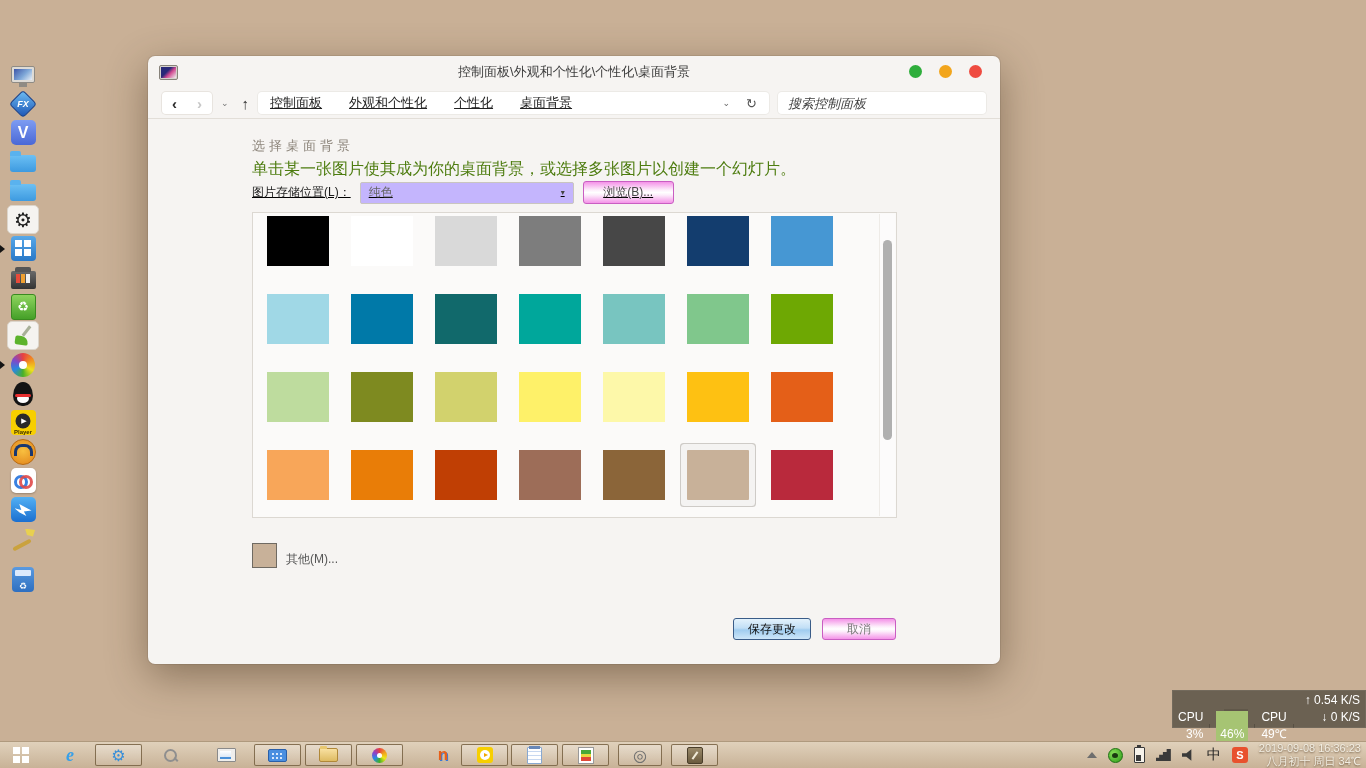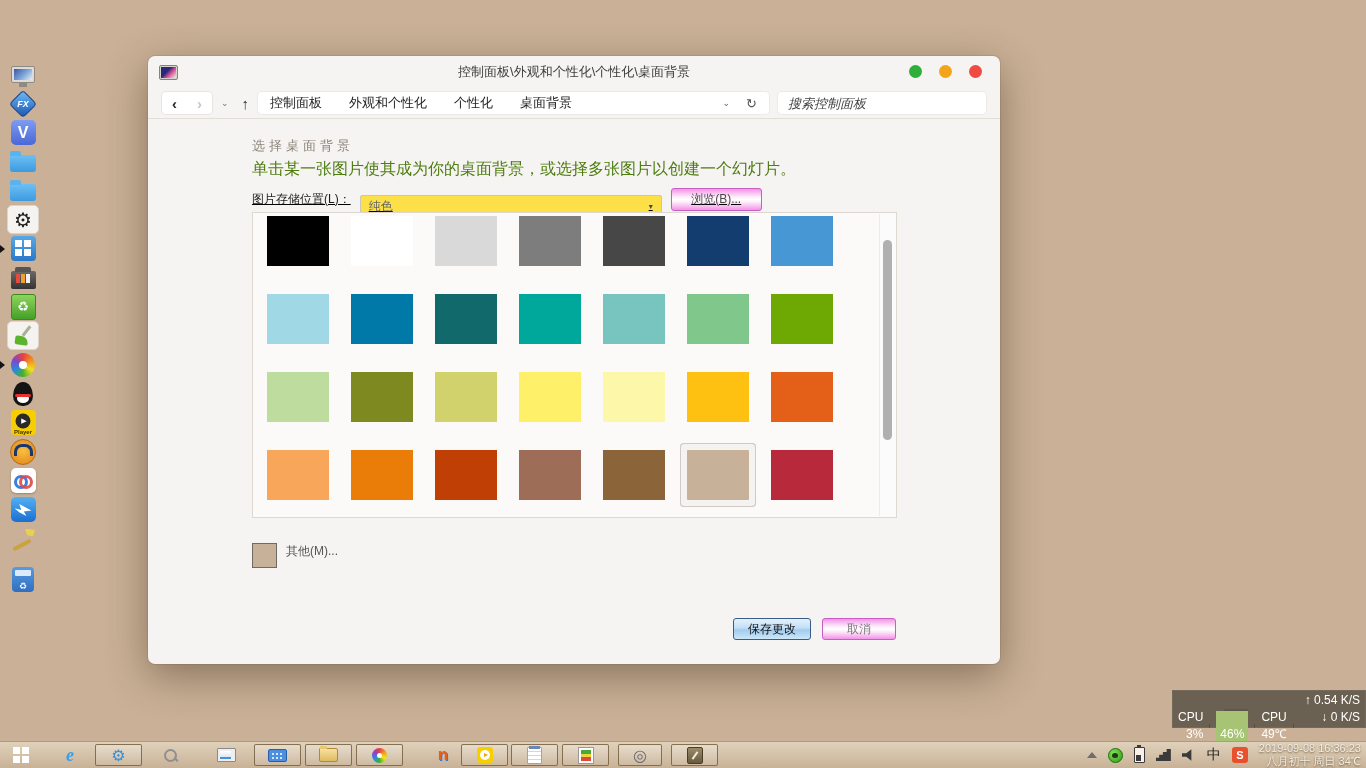--- a/index.html
+++ b/index.html
@@ -68,45 +68,45 @@
   .light{width:13px;height:13px;border-radius:50%;cursor:pointer;}
 
   #navbar{height:30px;display:flex;align-items:center;padding:0 14px;gap:9px;border-bottom:1px solid #e2ded8;}
   .nav-group{display:flex;background:#fff;border-radius:4px;height:22px;box-shadow:0 0 0 1px #e8e4df;}
   .nav-btn{width:25px;display:flex;align-items:center;justify-content:center;font-size:15px;font-weight:bold;cursor:pointer;}
   .nav-back{color:#2b2b2b;}
   .nav-fwd{color:#c7c7c7;}
   .nav-chip{font-size:9px;color:#777;cursor:pointer;}
   .nav-up{font-size:15px;color:#333;cursor:pointer;margin-left:4px;}
   #breadcrumb{flex:1;height:22px;background:#fff;border-radius:4px;display:flex;align-items:center;padding:0 12px;gap:27px;font-size:13px;color:#222;box-shadow:0 0 0 1px #eceae6;}
-  .crumb{cursor:pointer;white-space:nowrap;}
+  .crumb{cursor:pointer;white-space:nowrap;text-decoration:underline;}
   .bc-right{margin-left:auto;display:flex;gap:16px;align-items:center;}
   .bc-chev{font-size:9px;color:#666;cursor:pointer;}
   .bc-refresh{font-size:13px;color:#555;cursor:pointer;}
   #searchbox{width:188px;height:22px;background:#fff;border-radius:4px;border:none;box-shadow:0 0 0 1px #eceae6;
     font-style:italic;font-size:13px;color:#3f3f3f;padding:0 10px;font-family:"Liberation Sans",sans-serif;}
   #searchbox::placeholder{color:#3f3f3f;opacity:1;}
 
   #content{position:relative;height:544px;}
   .heading{position:absolute;left:104px;top:18px;font-size:13px;color:#8c847a;letter-spacing:4px;}
   .desc{position:absolute;left:104px;top:40px;font-size:16px;color:#4d7c0f;}
   .loc-row{position:absolute;left:104px;top:62px;display:flex;align-items:center;gap:9px;text-decoration:underline;}
   .loc-label{font-size:12px;color:#1c1c1c;}
-  .select{width:302px;height:22px;background:#fde047;border:1px solid #c9c5bf;border-radius:2px;display:flex;align-items:center;padding:0 8px;box-sizing:border-box;cursor:pointer;margin-top:14px;}
+  .select{width:214px;height:22px;background:#c4b5fd;border:1px solid #c9c5bf;border-radius:2px;display:flex;align-items:center;padding:0 8px;box-sizing:border-box;cursor:pointer;}
   .select .sel-val{flex:1;font-size:12px;color:#666;}
   .select .sel-arrow{font-size:8px;color:#444;}
   .btn{display:flex;align-items:center;justify-content:center;font-size:12px;border-radius:3px;cursor:pointer;box-sizing:border-box;}
   .btn-pink{border:1px solid #c95ec2;background:linear-gradient(180deg,#f493e8 0%,#fdeefb 38%,#ffffff 50%,#fdeefb 62%,#f493e8 100%);color:#4a4a4a;}
   .browse-btn{width:91px;height:23px;}
   .grid{position:absolute;left:104px;top:93px;width:645px;height:306px;background:#fbfaf9;border:1px solid #dcd8d2;box-sizing:border-box;}
   .swatch{position:absolute;width:62px;height:50px;cursor:pointer;}
   .swatch.selected{box-shadow:0 0 0 6px #f4f3f2,0 0 0 7px #cecbc7;border-radius:1px;}
   .gsb{position:absolute;top:1px;right:1px;bottom:1px;width:15px;background:#fcfbfb;border-left:1px solid #eeebe7;}
   .gsb-thumb{position:absolute;top:26px;left:3px;width:9px;height:200px;background:#b0b0b0;border-radius:5px;cursor:pointer;}
-  .other-row{position:absolute;left:104px;top:424px;display:flex;align-items:flex-start;gap:9px;}
+  .other-row{position:absolute;left:104px;top:424px;display:flex;align-items:flex-end;gap:9px;}
   .other-swatch{width:25px;height:25px;border:1px solid #6f6a62;box-sizing:border-box;cursor:pointer;}
   .other-label{font-size:12px;color:#555;cursor:pointer;}
   .save-btn{position:absolute;left:585px;top:499px;width:78px;height:22px;border:1px solid #3a5c88;
     background:linear-gradient(180deg,#e3f2fc 0%,#c2dff6 45%,#a0ccef 55%,#cde6f9 100%);color:#101010;}
   .cancel-btn{position:absolute;left:674px;top:499px;width:74px;height:22px;color:#7c7c7c;}
 
   
   #sysmon{position:absolute;right:0;top:690px;width:194px;height:38px;background:#6b6152;display:flex;color:#fff;font-size:12px;box-shadow:inset 0 0 0 1px rgba(255,255,255,.06);}
   .sm-cell{display:flex;flex-direction:column;align-items:flex-end;justify-content:center;line-height:17px;padding:0 6px;border-right:1px solid rgba(0,0,0,.18);margin-top:34px;}
   .sm-mem .sm-top{background:rgba(0,0,0,.1);}

